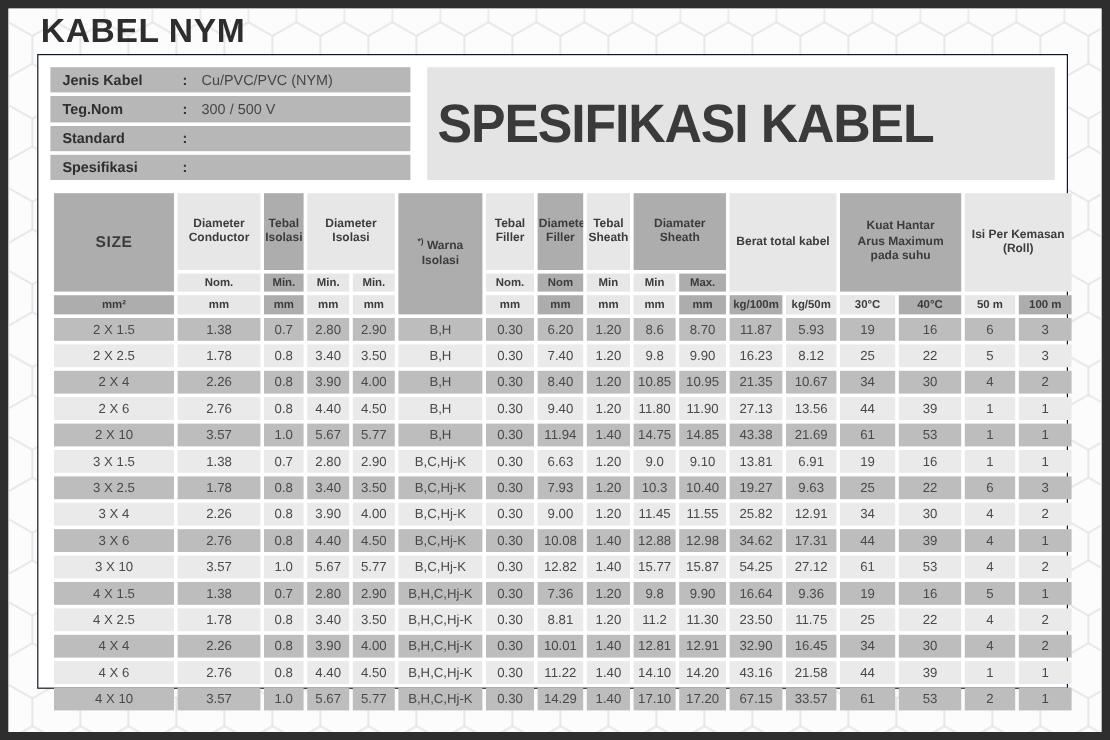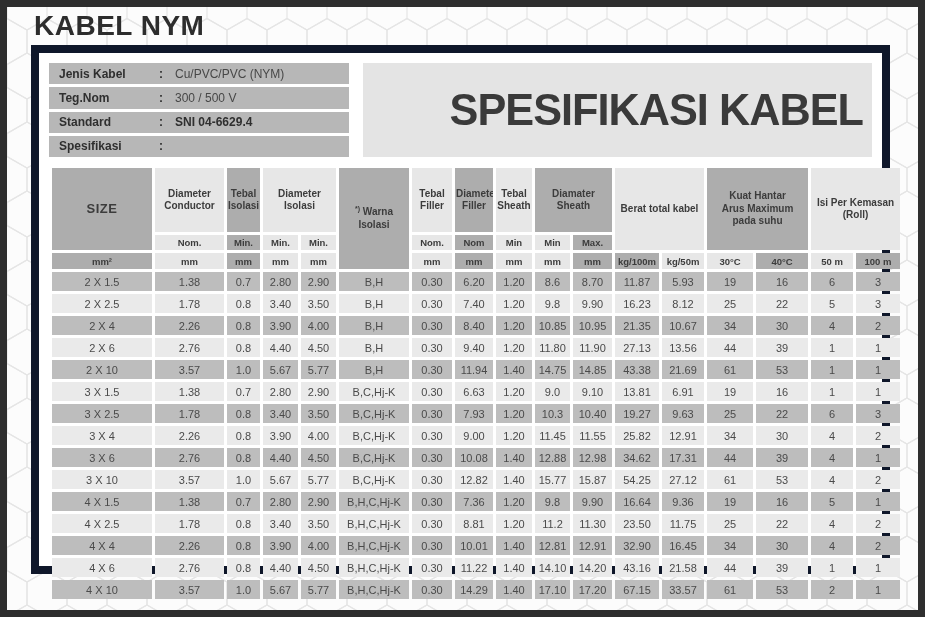--- a/index.html
+++ b/index.html
@@ -19,40 +19,40 @@
   .hexbg { position:absolute; inset:0; width:100%; height:100%; }
 
   .page-title {
     position:absolute; left:27px; top:3px;
     font-size:28px; font-weight:bold; color:#2d2d2d;
     letter-spacing:0.5px; z-index:2;
   }
   .content-box {
     position:absolute; left:24px; top:38px; right:28px; bottom:36px;
     background:#ffffff;
-    border:8px solid #0f172a;
+    border:1px solid #0f172a;
     padding:10px 10px 6px 10px;
     z-index:1;
   }
   .top-area { display:flex; gap:14px; height:94px; margin-bottom:8px; }
   .info-panel { width:300px; display:flex; flex-direction:column; gap:3px; }
   .info-row {
     flex:1; background:#b7b7b7;
     display:grid; grid-template-columns:100px 14px 1fr;
     align-items:center; padding-left:10px;
     font-size:12px; color:#3f3f3f;
   }
   .il { font-weight:bold; color:#2f2f2f; }
   .ic { color:#2f2f2f; font-weight:bold; }
   .iv { color:#474747; padding-left:2px; }
   .iv.b { font-weight:bold; color:#2f2f2f; }
 
   .spec-box {
     flex:1; background:#e4e4e4;
-    display:flex; align-items:center; justify-content:flex-end;
+    display:flex; align-items:center; justify-content:flex-start;
   }
   .spec-title {
     font-size:45px; font-weight:bold; color:#3a3a3a;
     letter-spacing:-1px; transform:scaleX(0.96); white-space:nowrap;
   }
 
   table.spec {
     width:100%; table-layout:fixed;
     border-collapse:separate; border-spacing:3px;
   }
@@ -104,21 +104,20 @@
           <span class="iv">Cu/PVC/PVC (NYM)</span>
         </div>
         <div class="info-row">
           <span class="il">Teg.Nom</span>
           <span class="ic">:</span>
           <span class="iv">300 / 500 V</span>
         </div>
         <div class="info-row">
           <span class="il">Standard</span>
           <span class="ic">:</span>
-          <span class="iv b">SNI 04-6629.4</span>
         </div>
         <div class="info-row">
           <span class="il">Spesifikasi</span>
           <span class="ic">:</span>
         </div>
       </div>
 
       <div class="spec-box">
         <div class="spec-title">SPESIFIKASI KABEL</div>
       </div>

